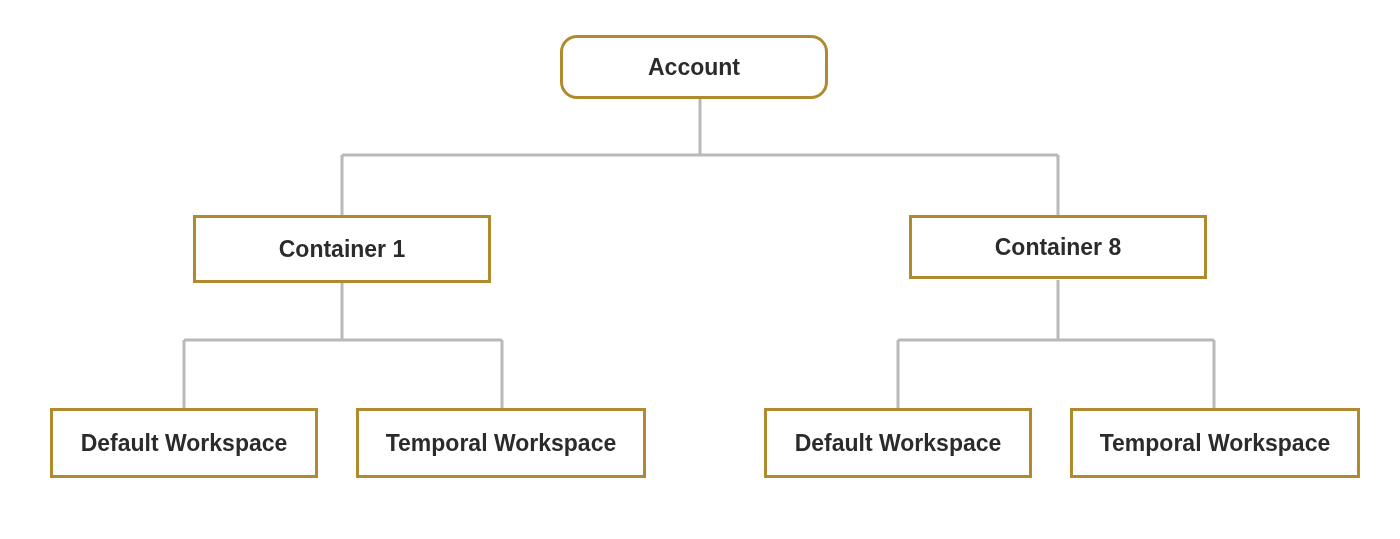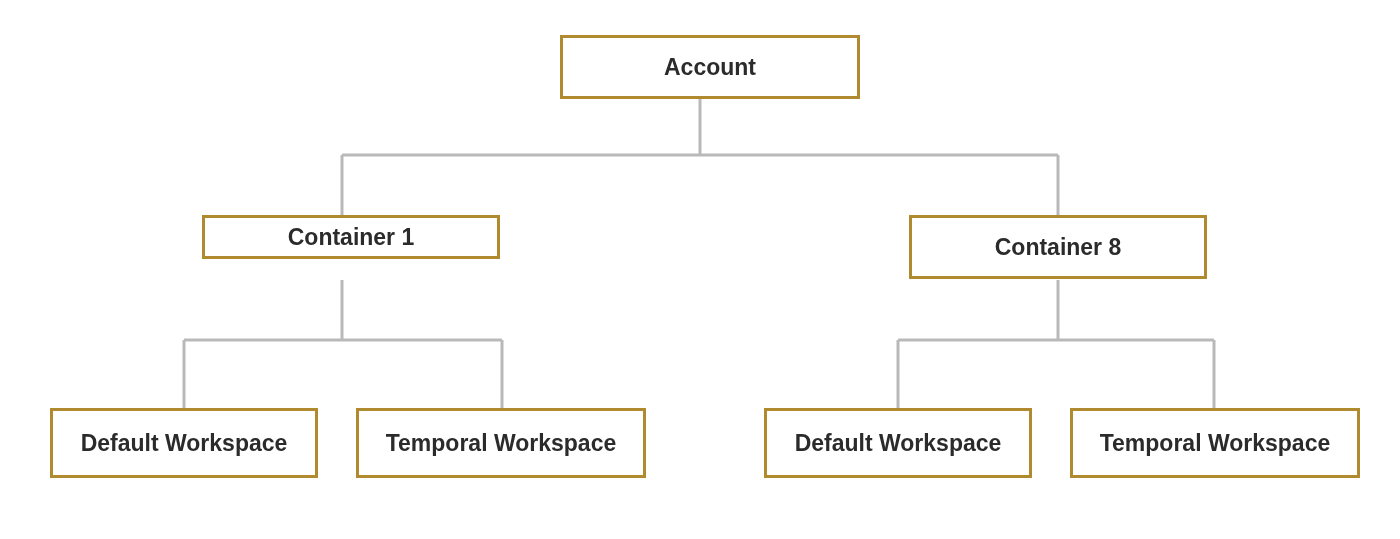--- a/index.html
+++ b/index.html
@@ -62,25 +62,25 @@
 
   <line x1="1058" y1="280" x2="1058" y2="340"></line>
 
   <line x1="898" y1="340" x2="1214" y2="340"></line>
 
   <line x1="898" y1="340" x2="898" y2="408"></line>
 
   <line x1="1214" y1="340" x2="1214" y2="408"></line>
 </svg>
 
-<div class="node" style="left:560px; top:35px; width:300px; height:64px;">
+<div class="node" style="left:560px; top:35px; width:268px; height:64px;border-radius:17px;">
   <span>Account</span>
 </div>
 
-<div class="node" style="left:202px; top:215px; width:298px; height:44px;">
+<div class="node" style="left:193px; top:215px; width:298px; height:68px;">
   <span>Container 1</span>
 </div>
 
 <div class="node" style="left:909px; top:215px; width:298px; height:64px;">
   <span>Container 8</span>
 </div>
 
 <div class="node" style="left:50px; top:408px; width:268px; height:70px;">
   <span>Default Workspace</span>
 </div>

